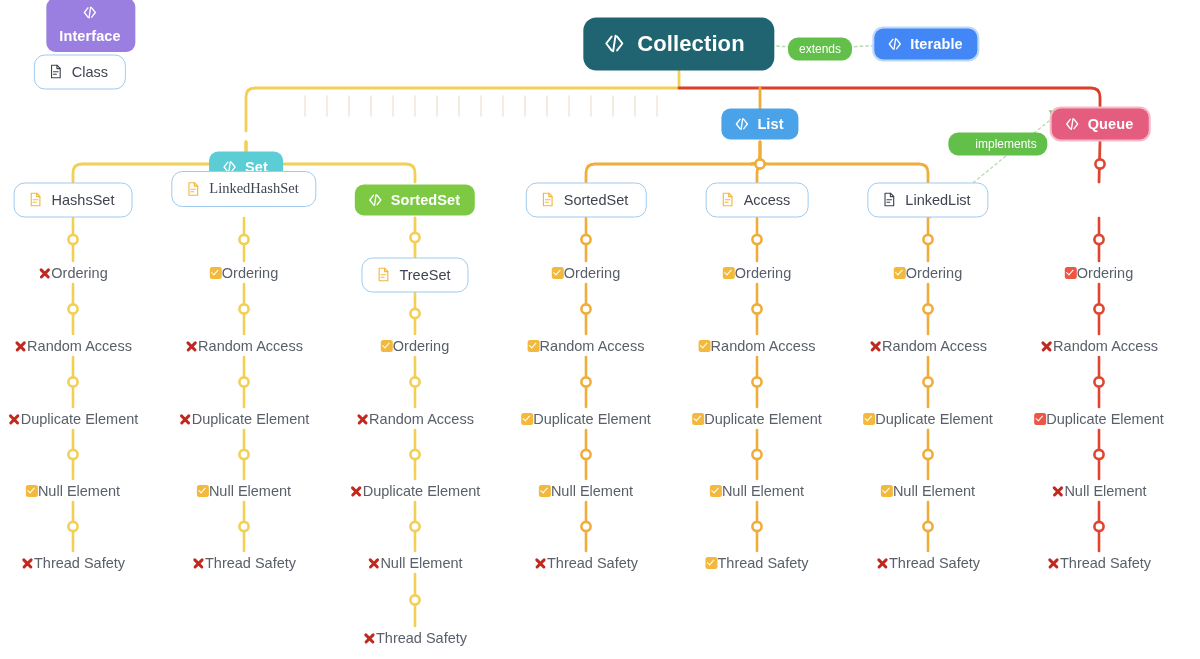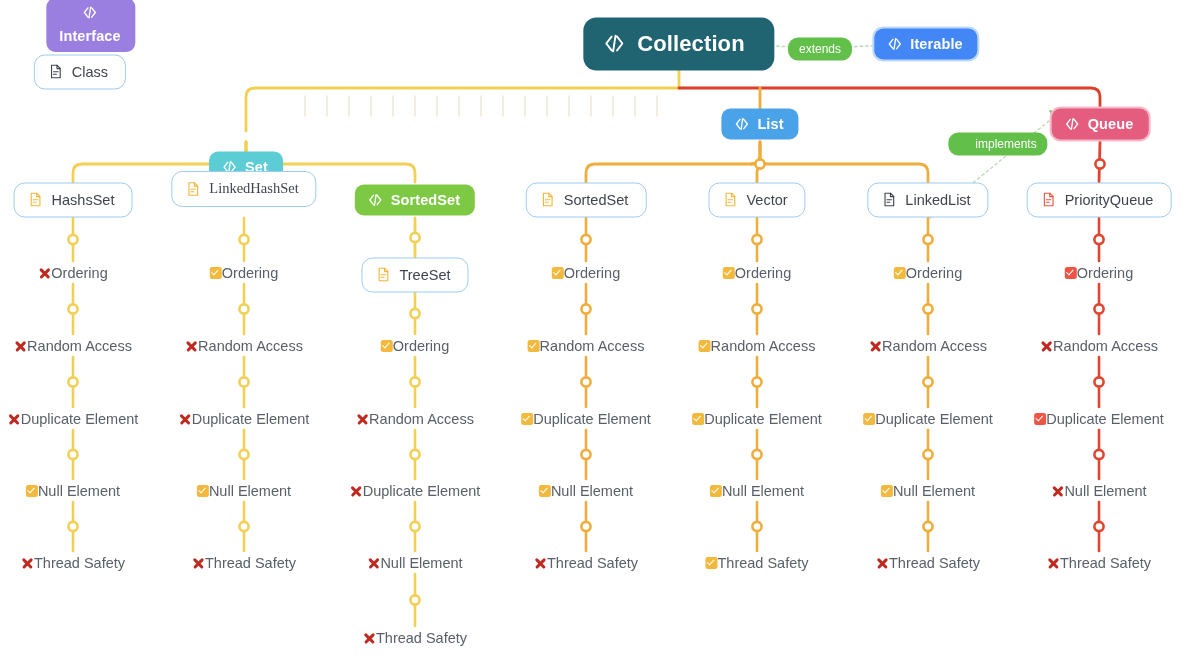--- a/index.html
+++ b/index.html
@@ -414,21 +414,21 @@
     </div>
     <div class="node klass" style="left: 757px; top: 200px;">
       <svg width="16" height="16" viewBox="0 0 24 24" class="ic">
         <g fill="none" stroke="#f3b73c" stroke-width="1.7" stroke-linecap="round" stroke-linejoin="round">
           <path d="M5.5 2.6 h8.2 l4.8 4.8 v14 h-13 z"></path>
           <path d="M13.6 2.6 v5 h4.9"></path>
           <path d="M8.4 12.4 h7"></path>
           <path d="M8.4 16.1 h4.4"></path>
         </g>
       </svg>
-      <span>Vector</span>
+      <span>Access</span>
     </div>
     <div class="feat" style="left: 757px; top: 273px;">
       <span class="chk" style="background: rgb(242, 185, 60);"></span>
       <span>Ordering</span>
     </div>
     <div class="feat" style="left: 757px; top: 346px;">
       <span class="chk" style="background: rgb(242, 185, 60);"></span>
       <span>Random Access</span>
     </div>
     <div class="feat" style="left: 757px; top: 419px;">
@@ -466,31 +466,20 @@
       <span class="chk" style="background: rgb(242, 185, 60);"></span>
       <span>Duplicate Element</span>
     </div>
     <div class="feat" style="left: 928px; top: 491px;">
       <span class="chk" style="background: rgb(242, 185, 60);"></span>
       <span>Null Element</span>
     </div>
     <div class="feat" style="left: 928px; top: 563px;">
       <span class="xmark" style="color: rgb(192, 41, 31);"></span>
       <span>Thread Safety</span>
-    </div>
-    <div class="node klass" style="left: 1099px; top: 200px;">
-      <svg width="16" height="16" viewBox="0 0 24 24" class="ic">
-        <g fill="none" stroke="#e8543c" stroke-width="1.7" stroke-linecap="round" stroke-linejoin="round">
-          <path d="M5.5 2.6 h8.2 l4.8 4.8 v14 h-13 z"></path>
-          <path d="M13.6 2.6 v5 h4.9"></path>
-          <path d="M8.4 12.4 h7"></path>
-          <path d="M8.4 16.1 h4.4"></path>
-        </g>
-      </svg>
-      <span>PriorityQueue</span>
     </div>
     <div class="feat" style="left: 1099px; top: 273px;">
       <span class="chk" style="background: rgb(238, 85, 68);"></span>
       <span>Ordering</span>
     </div>
     <div class="feat" style="left: 1099px; top: 346px;">
       <span class="xmark" style="color: rgb(192, 41, 31);"></span>
       <span>Random Access</span>
     </div>
     <div class="feat" style="left: 1099px; top: 419px;">

